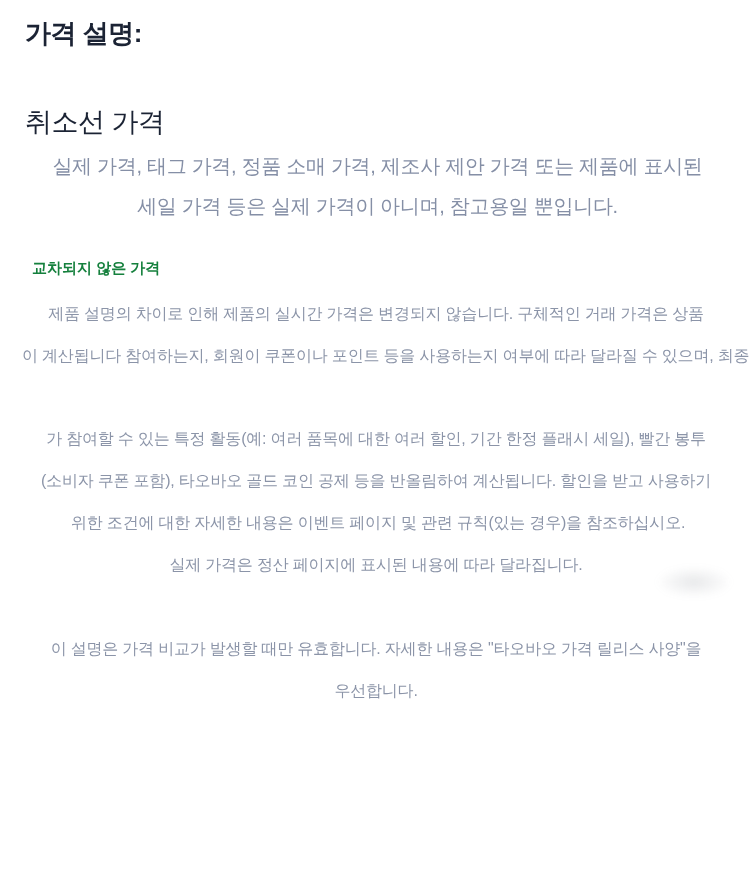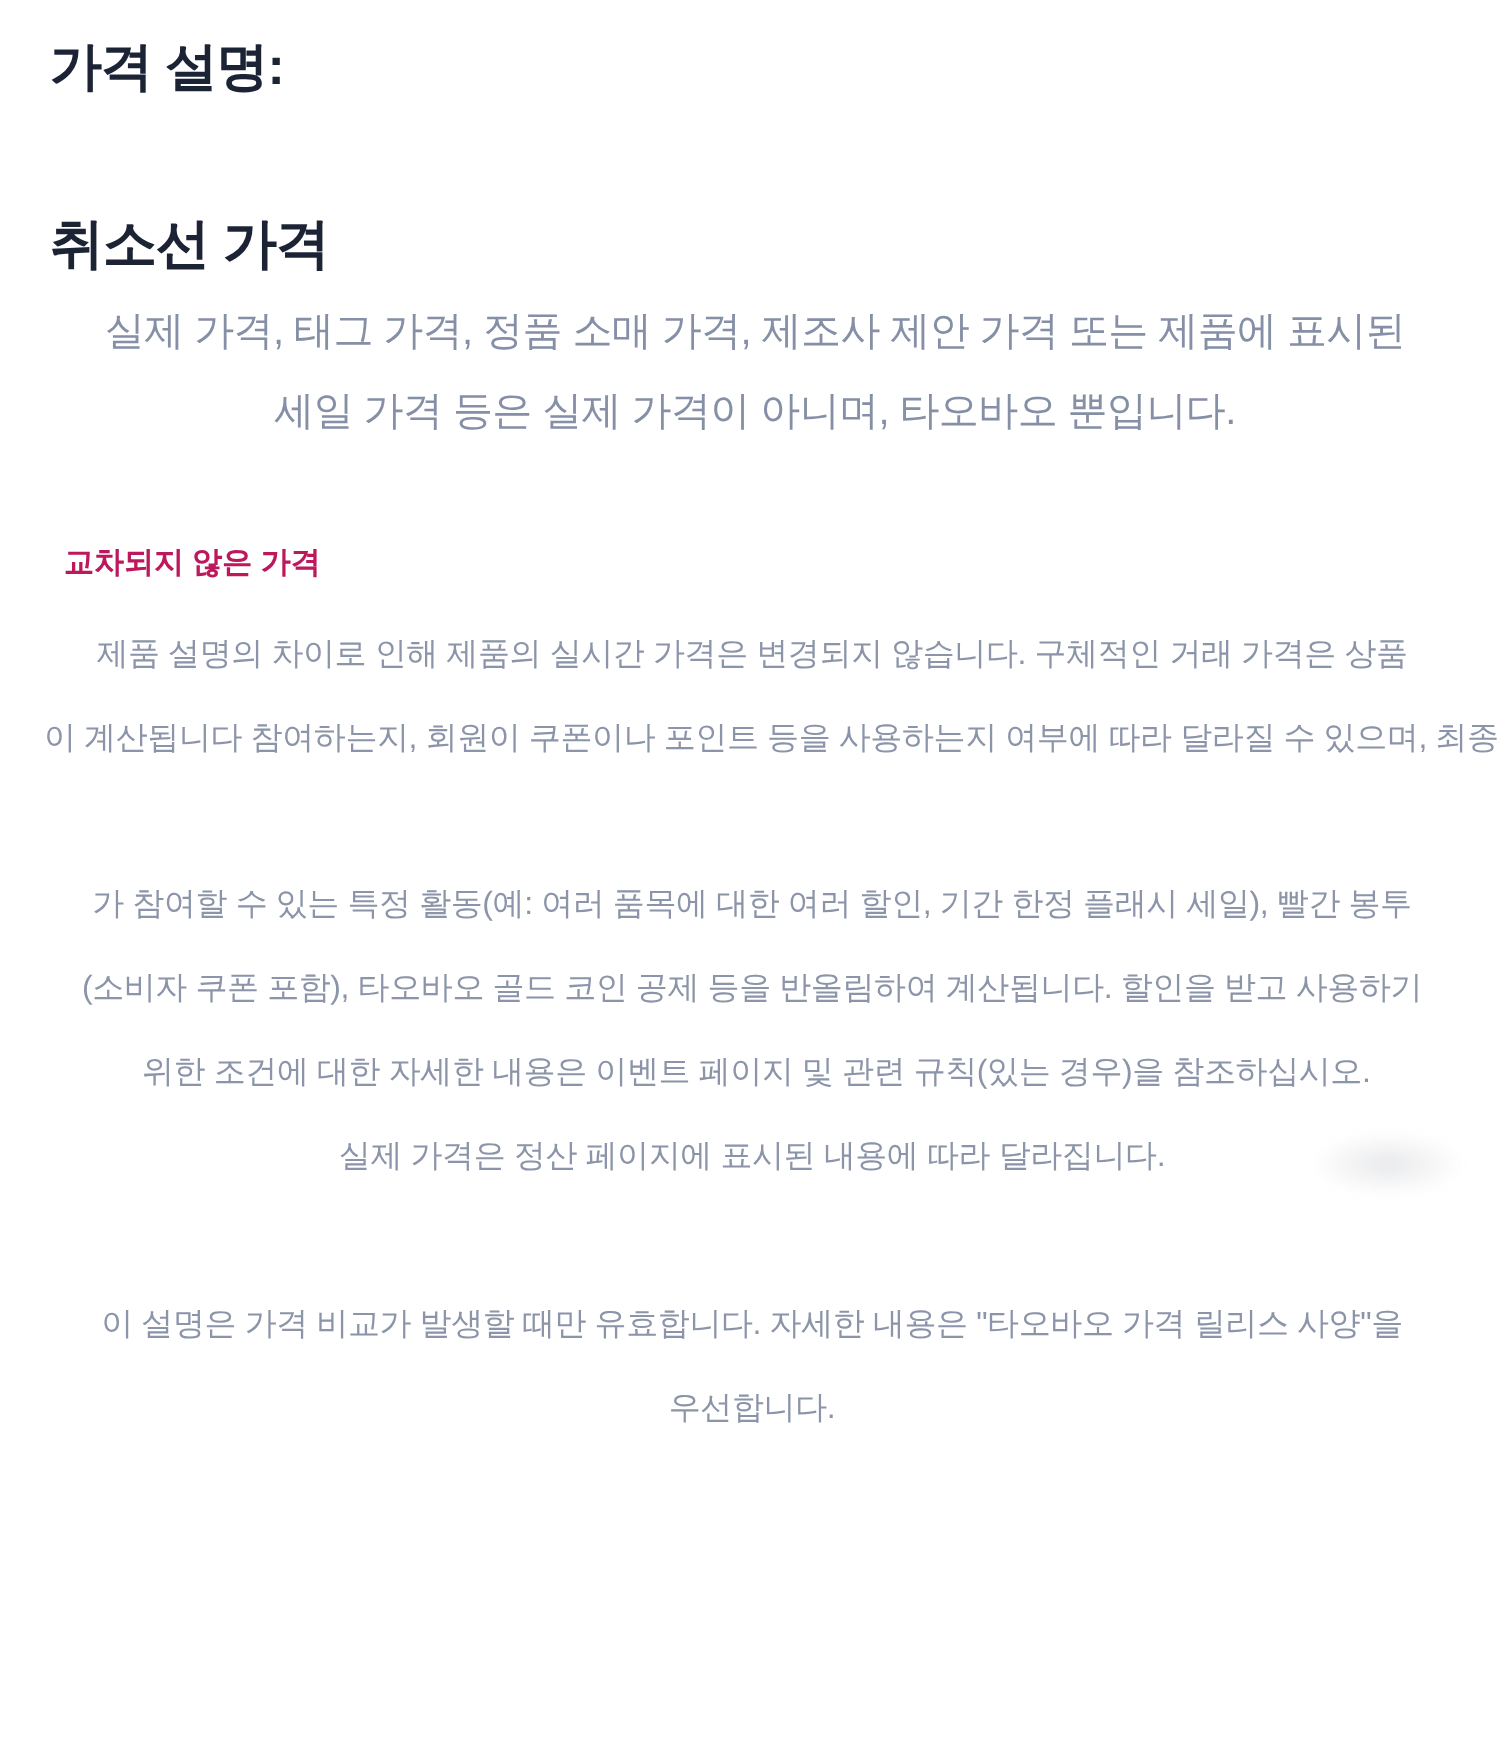--- a/index.html
+++ b/index.html
@@ -25,40 +25,40 @@
     font-size: 26px;
     line-height: 34px;
     font-weight: 700;
     color: #1b2334;
     letter-spacing: -0.5px;
     white-space: pre;
   }
   .heading-strike {
     font-size: 27px;
     line-height: 36px;
-    font-weight: 700;
+    font-weight: 400;
     color: #1b2334;
     letter-spacing: -0.5px;
     margin-top: 54px;
     white-space: pre;
   }
   .intro-para {
     margin-top: 6px;
     font-size: 20px;
     line-height: 40px;
     font-weight: 500;
     color: #858fa6;
     letter-spacing: -0.3px;
   }
   .heading-uncrossed {
     font-size: 15px;
     line-height: 20px;
     font-weight: 700;
-    color: #be185d;
-    margin-top: 46px;
+    color: #15803d;
+    margin-top: 32px;
     padding-left: 7px;
     white-space: pre;
   }
   .body-para {
     font-size: 16px;
     line-height: 42px;
     font-weight: 400;
     color: #8b94a8;
     letter-spacing: -0.2px;
     margin-left: -3px;
@@ -85,21 +85,21 @@
 <body>
 
 <div class="page">
 
   <div class="page-title">가격 설명:</div>
 
   <div class="heading-strike">취소선 가격</div>
 
   <div class="intro-para">
       <div class="line">실제 가격, 태그 가격, 정품 소매 가격, 제조사 제안 가격 또는 제품에 표시된</div>
-      <div class="line">세일 가격 등은 실제 가격이 아니며, 타오바오 뿐입니다.</div>
+      <div class="line">세일 가격 등은 실제 가격이 아니며, 참고용일 뿐입니다.</div>
     </div>
 
   <div class="heading-uncrossed">교차되지 않은 가격</div>
 
   <div class="body-para para-1">
       <div class="line">제품 설명의 차이로 인해 제품의 실시간 가격은 변경되지 않습니다. 구체적인 거래 가격은 상품</div>
       <div class="line">이 계산됩니다 참여하는지, 회원이 쿠폰이나 포인트 등을 사용하는지 여부에 따라 달라질 수 있으며, 최종</div>
     </div>
 
   <div class="body-para para-2">

